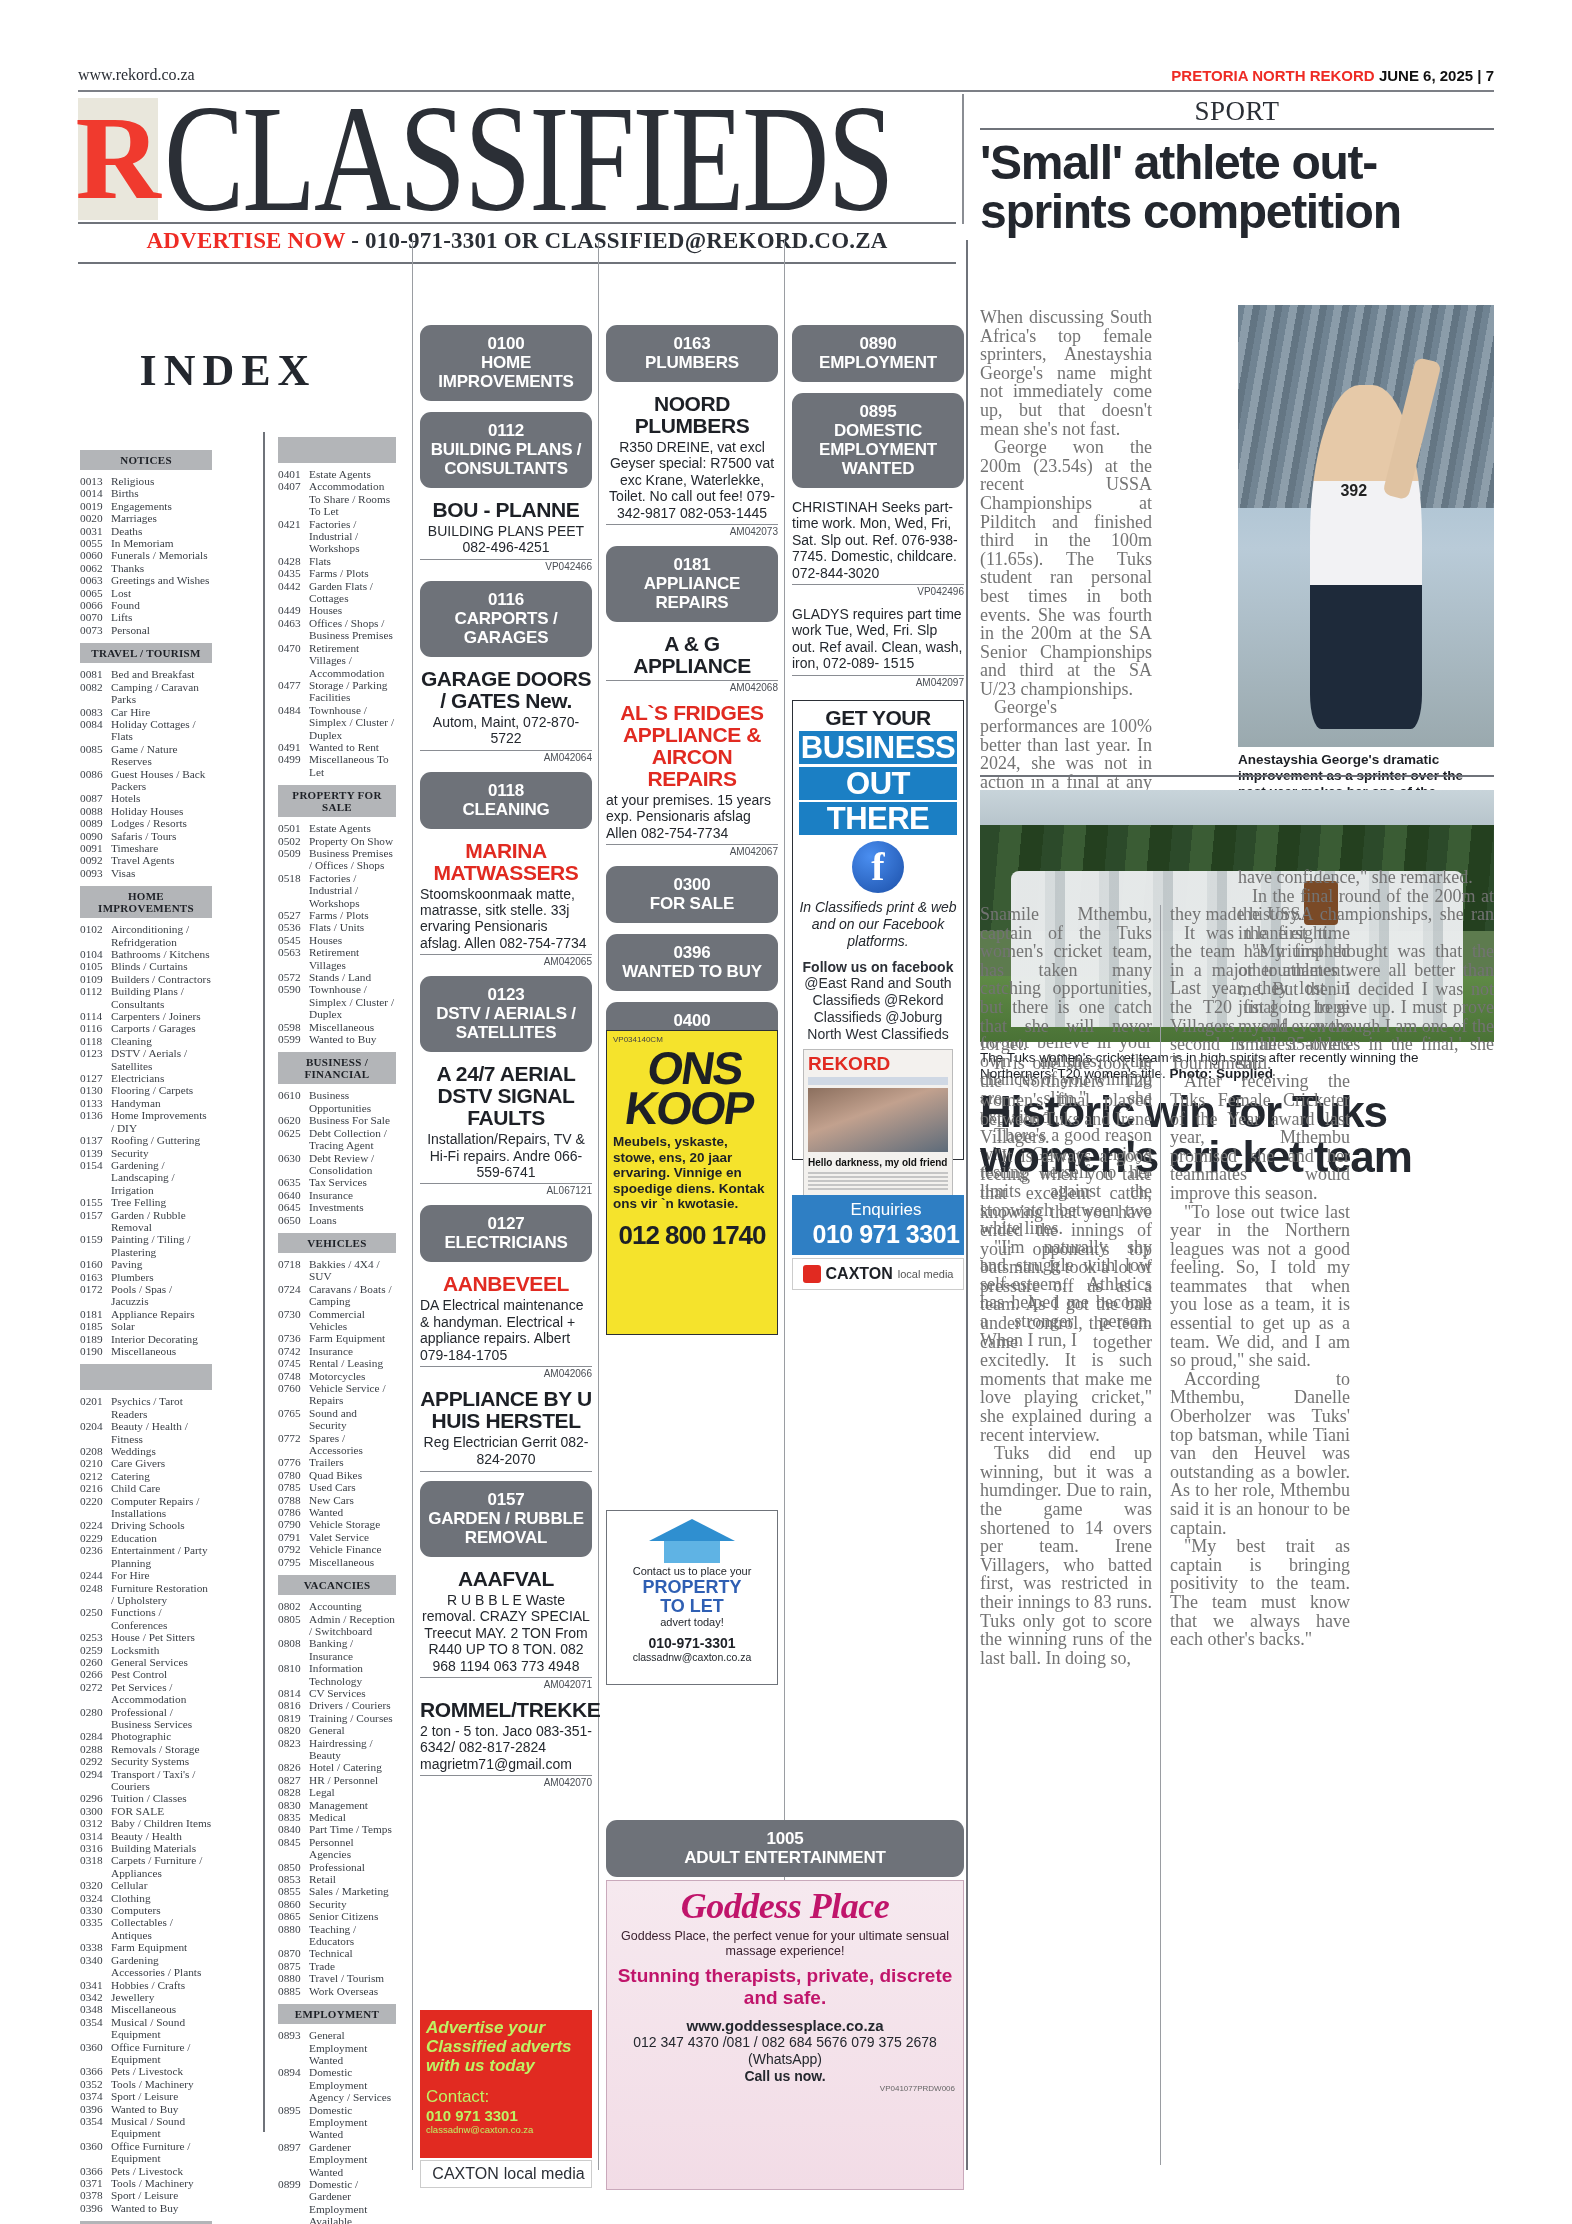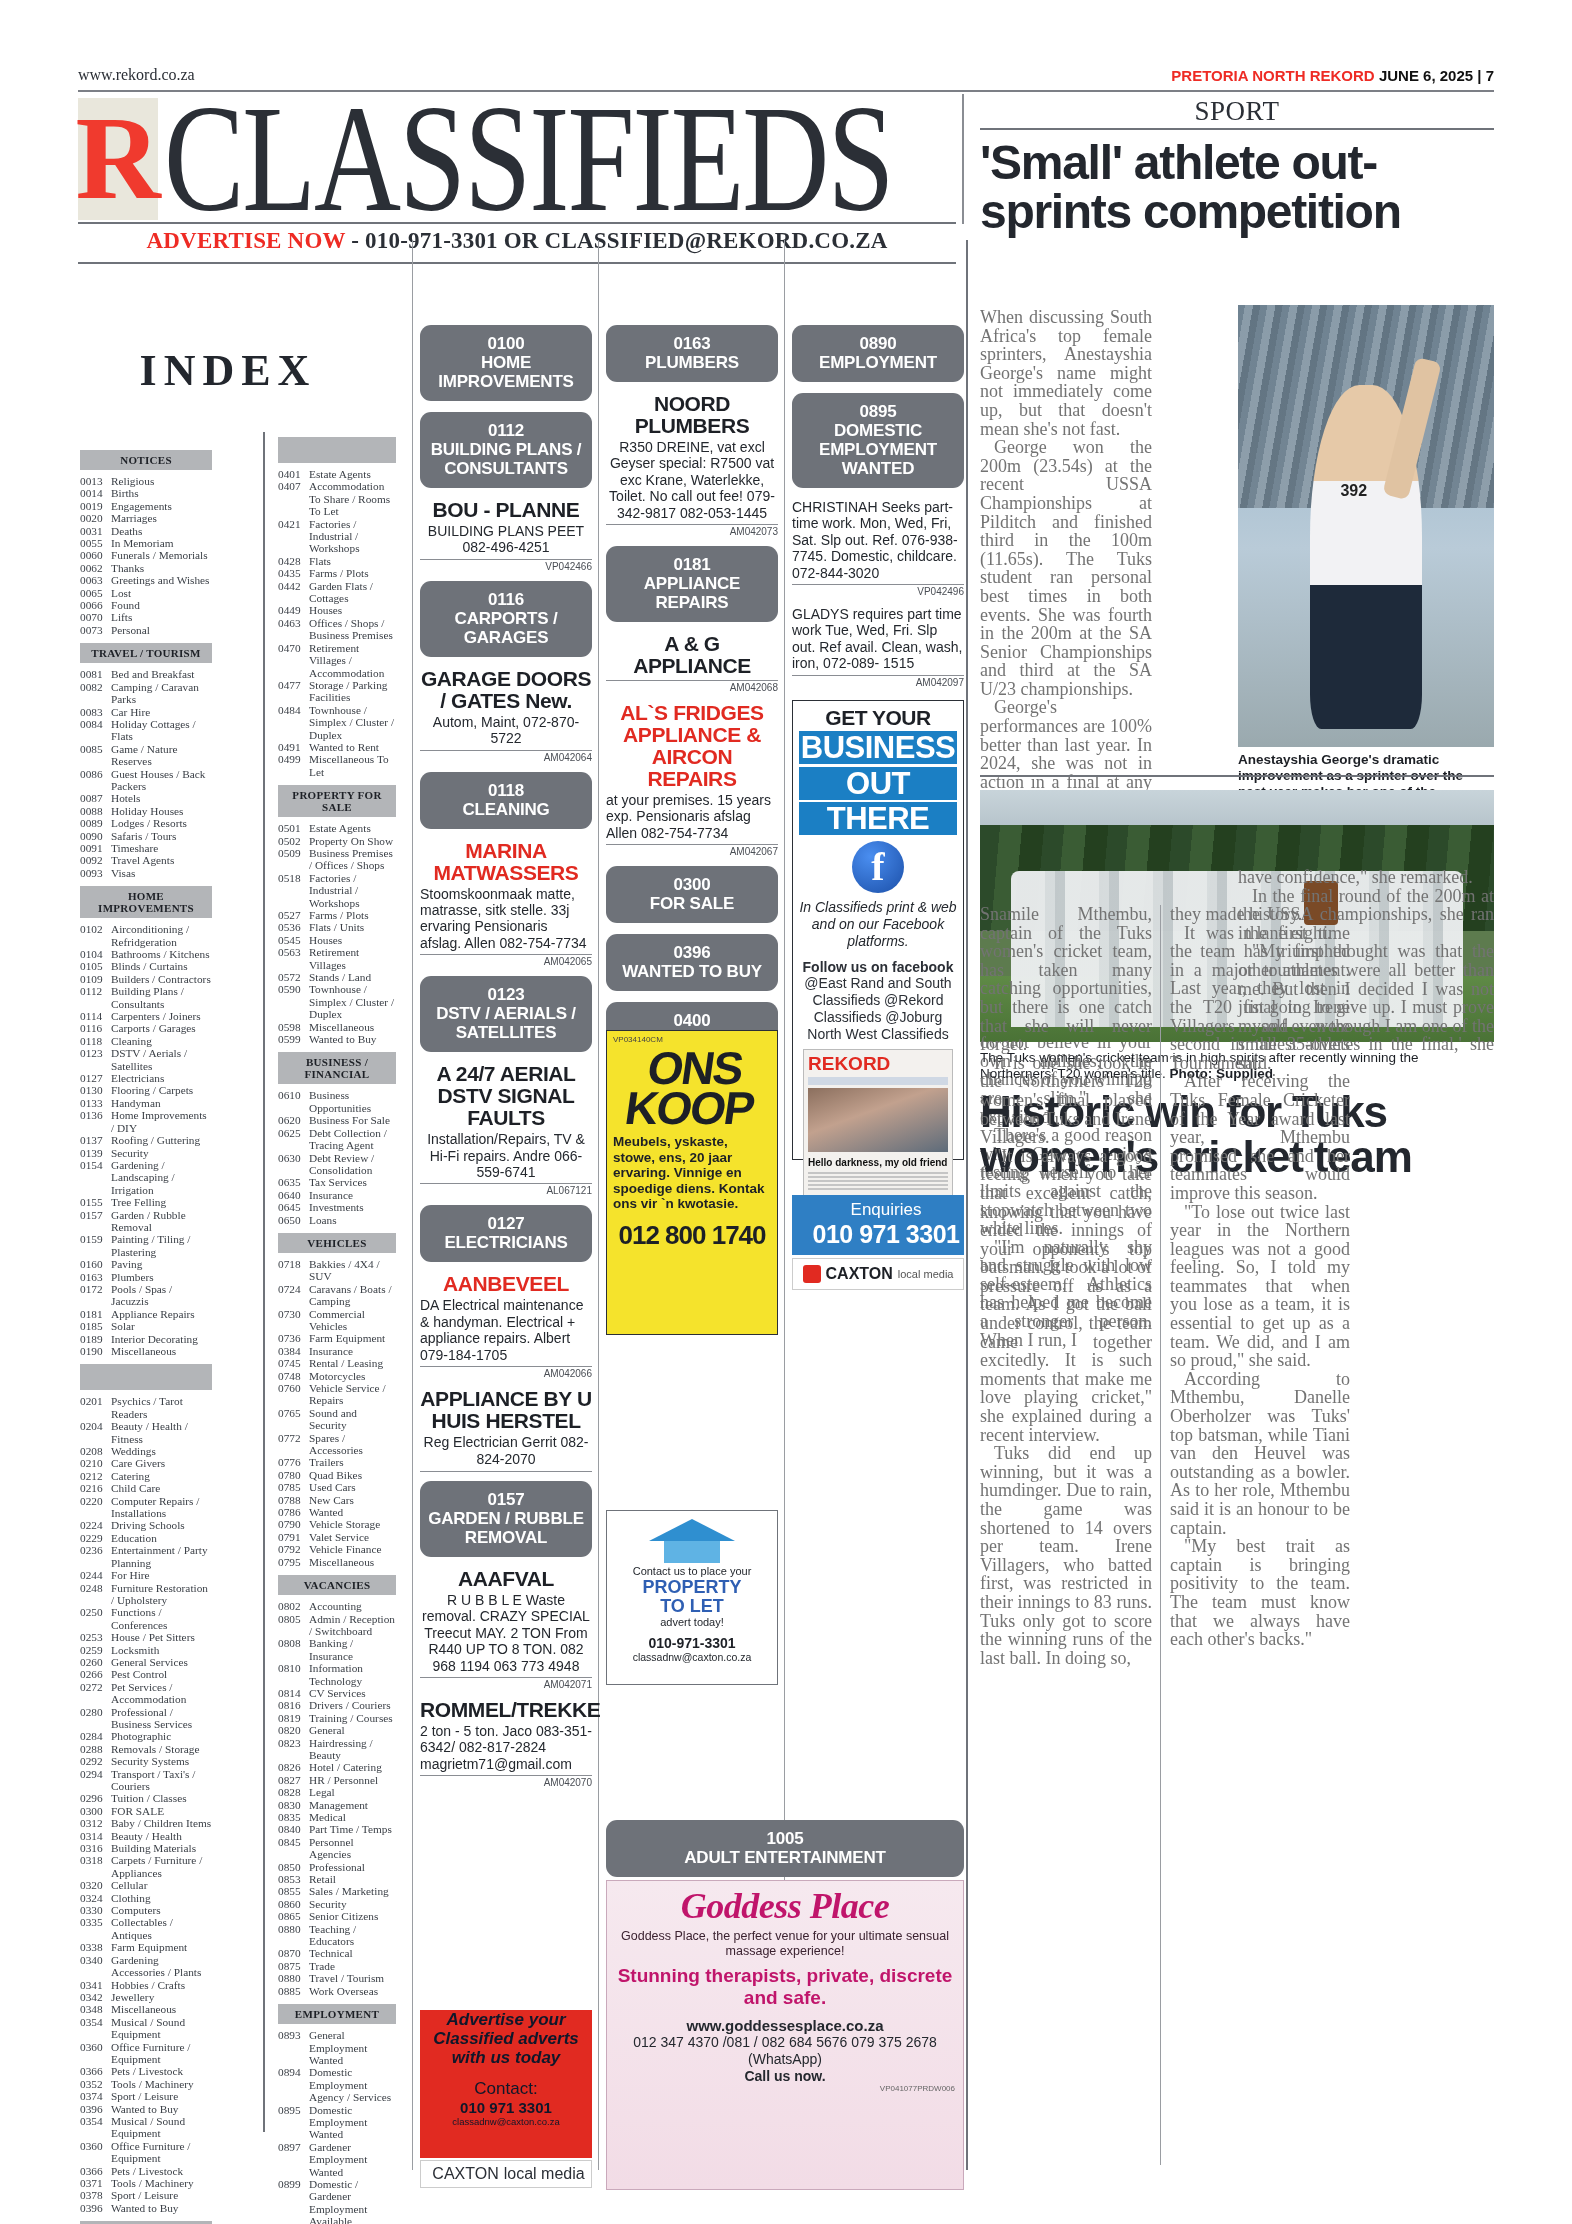--- a/index.html
+++ b/index.html
@@ -209,22 +209,22 @@
     background: #fff; border: 1px solid #ccc; display: flex; align-items: center;
     justify-content: center; gap: 5px; font-family: "Liberation Sans", sans-serif;
   }
   .caxton .cx-sq { width: 18px; height: 18px; background: #e12a21; border-radius: 3px;}
   .caxton .cx-t { font-weight: bold; font-size: 16px; color: #1d2026;}
   .caxton .cx-s { font-size: 11px; color: #555;}
 
   
   .adv-red {
     position: absolute; left: 420px; top: 2010px; width: 172px; height: 148px;
-    background: #e12a21; color: #0f172a; text-align: center;
-    font-family: "Liberation Sans", sans-serif; padding: 0 6px;
+    background: #e12a21; color: #bef264; 
+    font-family: "Liberation Sans", sans-serif; padding: 8px 6px;
   }
   .adv-red .l1 { font-style: italic; font-weight: bold; font-size: 17px; line-height: 19px;}
   .adv-red .l2 { font-size: 17px; margin-top: 12px; }
   .adv-red .l3 { font-weight: bold; font-size: 15px; }
   .adv-red .l4 { font-size: 9.5px; }
   .caxton2 {
     position: absolute; left: 420px; top: 2160px; width: 172px; height: 28px;
     background: #fff; border: 1px solid #ccc; display: flex; align-items: center;
     justify-content: center; gap: 5px; font-family: "Liberation Sans", sans-serif;
   }
@@ -894,21 +894,21 @@
     </div>
     <div class="idx-row">
       <span class="idx-code">0730</span>
       <span class="idx-name">Commercial Vehicles</span>
     </div>
     <div class="idx-row">
       <span class="idx-code">0736</span>
       <span class="idx-name">Farm Equipment</span>
     </div>
     <div class="idx-row">
-      <span class="idx-code">0384</span>
+      <span class="idx-code">0742</span>
       <span class="idx-name">Insurance</span>
     </div>
     <div class="idx-row">
       <span class="idx-code">0745</span>
       <span class="idx-name">Rental / Leasing</span>
     </div>
     <div class="idx-row">
       <span class="idx-code">0748</span>
       <span class="idx-name">Motorcycles</span>
     </div>

